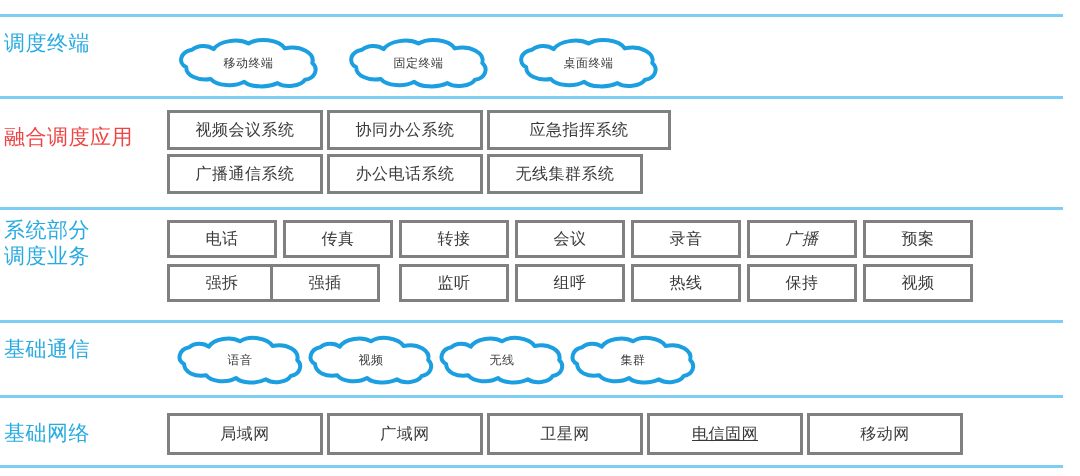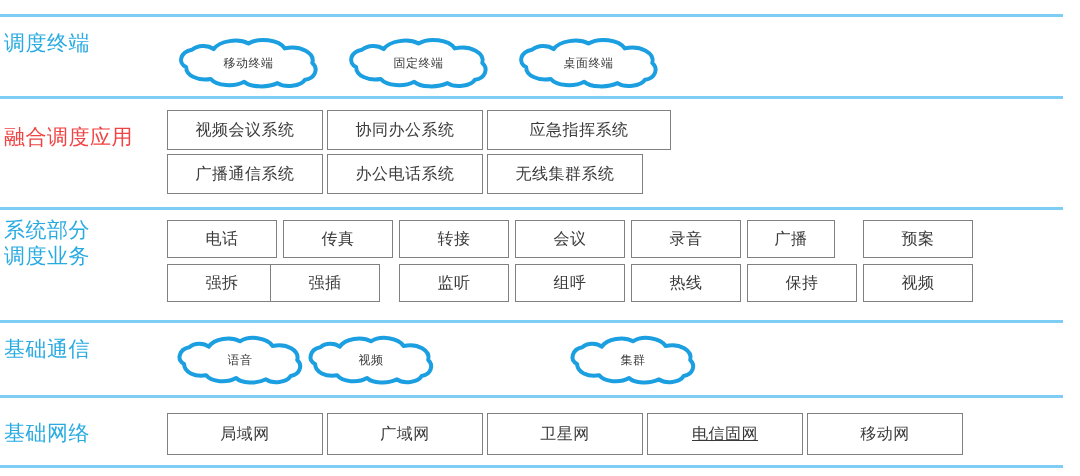--- a/index.html
+++ b/index.html
@@ -34,21 +34,21 @@
     color: #29ABE2;
     font-size: 21px;
     line-height: 26px;
     letter-spacing: 0.5px;
     white-space: pre-line;
     font-weight: 400;
   }
   .node-box {
     position: absolute;
     box-sizing: border-box;
-    border: 1px solid #4c1d95;
+    border: 3px solid #4c1d95;
     background: #ffffff;
     color: #3a3a3a;
     font-size: 16px;
     display: flex;
     align-items: center;
     justify-content: center;
     letter-spacing: 0.5px;
   }
   .cloud {
     position: absolute;
@@ -108,21 +108,21 @@
     <div class="node-box" style="left: 167px; top: 154px; width: 156px; height: 40px; border-color: rgb(128, 128, 128); color: rgb(58, 58, 58);">广播通信系统</div>
     <div class="node-box" style="left: 327px; top: 154px; width: 156px; height: 40px; border-color: rgb(128, 128, 128); color: rgb(58, 58, 58);">办公电话系统</div>
     <div class="node-box" style="left: 487px; top: 154px; width: 156px; height: 40px; border-color: rgb(128, 128, 128); color: rgb(58, 58, 58);">无线集群系统</div>
     <div class="row-label" style="top: 217px; color: rgb(41, 171, 226);">系统部分
 调度业务</div>
     <div class="node-box" style="left: 167px; top: 220px; width: 110px; height: 38px; border-color: rgb(128, 128, 128); color: rgb(58, 58, 58);">电话</div>
     <div class="node-box" style="left: 283px; top: 220px; width: 110px; height: 38px; border-color: rgb(128, 128, 128); color: rgb(58, 58, 58);">传真</div>
     <div class="node-box" style="left: 399px; top: 220px; width: 110px; height: 38px; border-color: rgb(128, 128, 128); color: rgb(58, 58, 58);">转接</div>
     <div class="node-box" style="left: 515px; top: 220px; width: 110px; height: 38px; border-color: rgb(128, 128, 128); color: rgb(58, 58, 58);">会议</div>
     <div class="node-box" style="left: 631px; top: 220px; width: 110px; height: 38px; border-color: rgb(128, 128, 128); color: rgb(58, 58, 58);">录音</div>
-    <div class="node-box" style="left: 747px; top: 220px; width: 88px; height: 38px; border-color: rgb(128, 128, 128); color: rgb(58, 58, 58);">广播</div>
+    <div class="node-box" style="left: 747px; top: 220px; width: 110px; height: 38px; border-color: rgb(128, 128, 128); color: rgb(58, 58, 58); font-style: italic;">广播</div>
     <div class="node-box" style="left: 863px; top: 220px; width: 110px; height: 38px; border-color: rgb(128, 128, 128); color: rgb(58, 58, 58);">预案</div>
     <div class="node-box" style="left: 167px; top: 264px; width: 110px; height: 38px; border-color: rgb(128, 128, 128); color: rgb(58, 58, 58);">强拆</div>
     <div class="node-box" style="left: 270px; top: 264px; width: 110px; height: 38px; border-color: rgb(128, 128, 128); color: rgb(58, 58, 58);">强插</div>
     <div class="node-box" style="left: 399px; top: 264px; width: 110px; height: 38px; border-color: rgb(128, 128, 128); color: rgb(58, 58, 58);">监听</div>
     <div class="node-box" style="left: 515px; top: 264px; width: 110px; height: 38px; border-color: rgb(128, 128, 128); color: rgb(58, 58, 58);">组呼</div>
     <div class="node-box" style="left: 631px; top: 264px; width: 110px; height: 38px; border-color: rgb(128, 128, 128); color: rgb(58, 58, 58);">热线</div>
     <div class="node-box" style="left: 747px; top: 264px; width: 110px; height: 38px; border-color: rgb(128, 128, 128); color: rgb(58, 58, 58);">保持</div>
     <div class="node-box" style="left: 863px; top: 264px; width: 110px; height: 38px; border-color: rgb(128, 128, 128); color: rgb(58, 58, 58);">视频</div>
     <div class="row-label" style="top: 336px; color: rgb(41, 171, 226);">基础通信</div>
     <div class="cloud" style="left: 175px; top: 336px; width: 130px; height: 48px;">
@@ -130,20 +130,26 @@
         <path d="M 52 16 C 60 4 86 0 100 8 C 114 -1 142 2 150 15 C 172 10 192 22 188 36 C 197 44 192 58 178 60 C 172 70 150 72 140 65 C 126 72 102 71 94 63 C 80 71 56 69 48 59 C 30 62 14 54 14 42 C 2 36 6 20 22 17 C 30 10 44 10 52 16 Z" fill="#ffffff" stroke="#1C9FE0" stroke-width="4" stroke-linejoin="round" vector-effect="non-scaling-stroke"></path>
       </svg>
       <span class="cloud-label">语音</span>
     </div>
     <div class="cloud" style="left: 306px; top: 336px; width: 130px; height: 48px;">
       <svg width="130" height="48" viewBox="0 0 200 72" preserveAspectRatio="none">
         <path d="M 52 16 C 60 4 86 0 100 8 C 114 -1 142 2 150 15 C 172 10 192 22 188 36 C 197 44 192 58 178 60 C 172 70 150 72 140 65 C 126 72 102 71 94 63 C 80 71 56 69 48 59 C 30 62 14 54 14 42 C 2 36 6 20 22 17 C 30 10 44 10 52 16 Z" fill="#ffffff" stroke="#1C9FE0" stroke-width="4" stroke-linejoin="round" vector-effect="non-scaling-stroke"></path>
       </svg>
       <span class="cloud-label">视频</span>
     </div>
+    <div class="cloud" style="left: 437px; top: 336px; width: 130px; height: 48px;">
+      <svg width="130" height="48" viewBox="0 0 200 72" preserveAspectRatio="none">
+        <path d="M 52 16 C 60 4 86 0 100 8 C 114 -1 142 2 150 15 C 172 10 192 22 188 36 C 197 44 192 58 178 60 C 172 70 150 72 140 65 C 126 72 102 71 94 63 C 80 71 56 69 48 59 C 30 62 14 54 14 42 C 2 36 6 20 22 17 C 30 10 44 10 52 16 Z" fill="#ffffff" stroke="#1C9FE0" stroke-width="4" stroke-linejoin="round" vector-effect="non-scaling-stroke"></path>
+      </svg>
+      <span class="cloud-label">无线</span>
+    </div>
     <div class="cloud" style="left: 568px; top: 336px; width: 130px; height: 48px;">
       <svg width="130" height="48" viewBox="0 0 200 72" preserveAspectRatio="none">
         <path d="M 52 16 C 60 4 86 0 100 8 C 114 -1 142 2 150 15 C 172 10 192 22 188 36 C 197 44 192 58 178 60 C 172 70 150 72 140 65 C 126 72 102 71 94 63 C 80 71 56 69 48 59 C 30 62 14 54 14 42 C 2 36 6 20 22 17 C 30 10 44 10 52 16 Z" fill="#ffffff" stroke="#1C9FE0" stroke-width="4" stroke-linejoin="round" vector-effect="non-scaling-stroke"></path>
       </svg>
       <span class="cloud-label">集群</span>
     </div>
     <div class="row-label" style="top: 420px; color: rgb(41, 171, 226);">基础网络</div>
     <div class="node-box" style="left: 167px; top: 413px; width: 156px; height: 42px; border-color: rgb(128, 128, 128); color: rgb(58, 58, 58);">局域网</div>
     <div class="node-box" style="left: 327px; top: 413px; width: 156px; height: 42px; border-color: rgb(128, 128, 128); color: rgb(58, 58, 58);">广域网</div>
     <div class="node-box" style="left: 487px; top: 413px; width: 156px; height: 42px; border-color: rgb(128, 128, 128); color: rgb(58, 58, 58);">卫星网</div>

